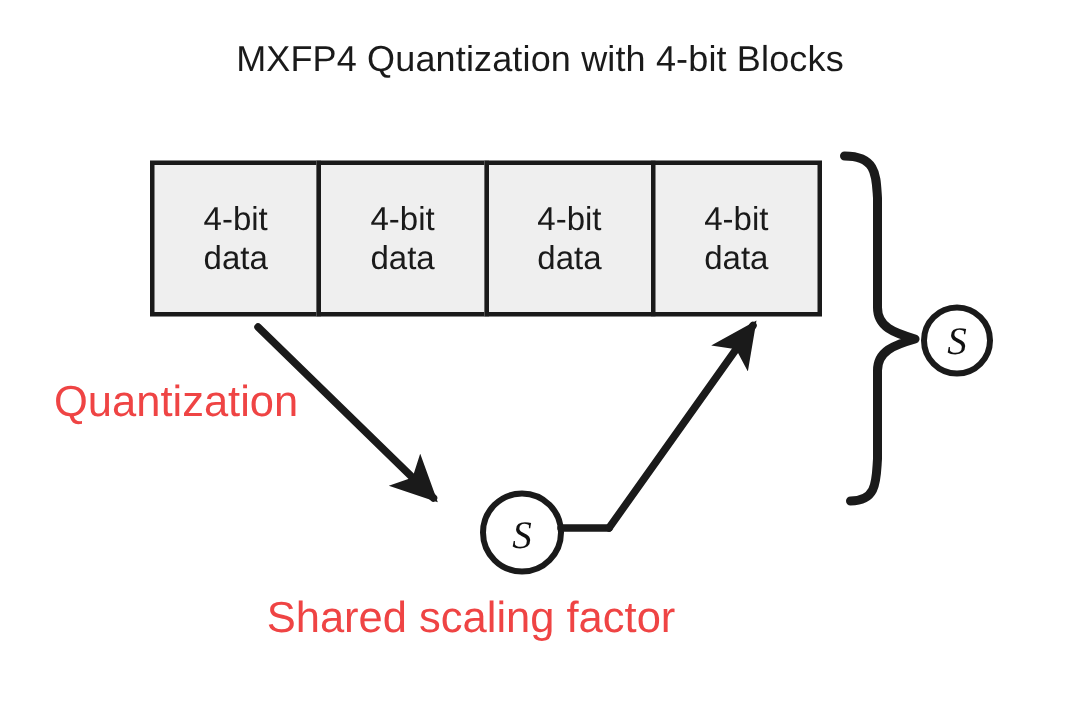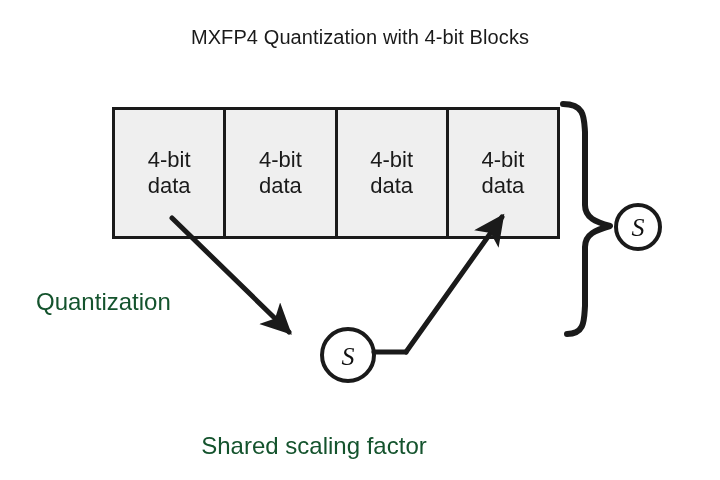--- a/index.html
+++ b/index.html
@@ -17,34 +17,34 @@
     color: #1b1b1b;
   }
 
   
   #title {
     position: absolute;
     left: 0;
     top: 26px;
     width: 720px;
     text-align: center;
-    font-size: 20px;
+    font-size: 24px;
     font-weight: 500;
     letter-spacing: 0.1px;
     color: #1a1a1a;
     white-space: nowrap;
   }
 
   
   #block-strip {
     position: absolute;
-    left: 112px;
+    left: 100px;
     top: 107px;
     width: 448px;
-    height: 132px;
+    height: 104px;
     display: flex;
     box-sizing: border-box;
   }
   .data-block {
     flex: 1 1 0;
     box-sizing: border-box;
     background: #efefef;
     border: 3px solid #1a1a1a;
     margin-left: -3px;
     display: flex;
@@ -63,24 +63,23 @@
     position: absolute;
     left: 0;
     top: 0;
     width: 720px;
     height: 480px;
   }
 
   
   .free-label {
     position: absolute;
-    font-size: 24px;
-    color: #14532d;
+    font-size: 29px;
+    color: #ef4444;
     white-space: nowrap;
-    margin-top: 36px;
   }
   #quantization-label {
     left: 36px;
     top: 252px;
   }
   #shared-factor-label {
     left: 0;
     top: 396px;
     width: 628px;
     text-align: center;

